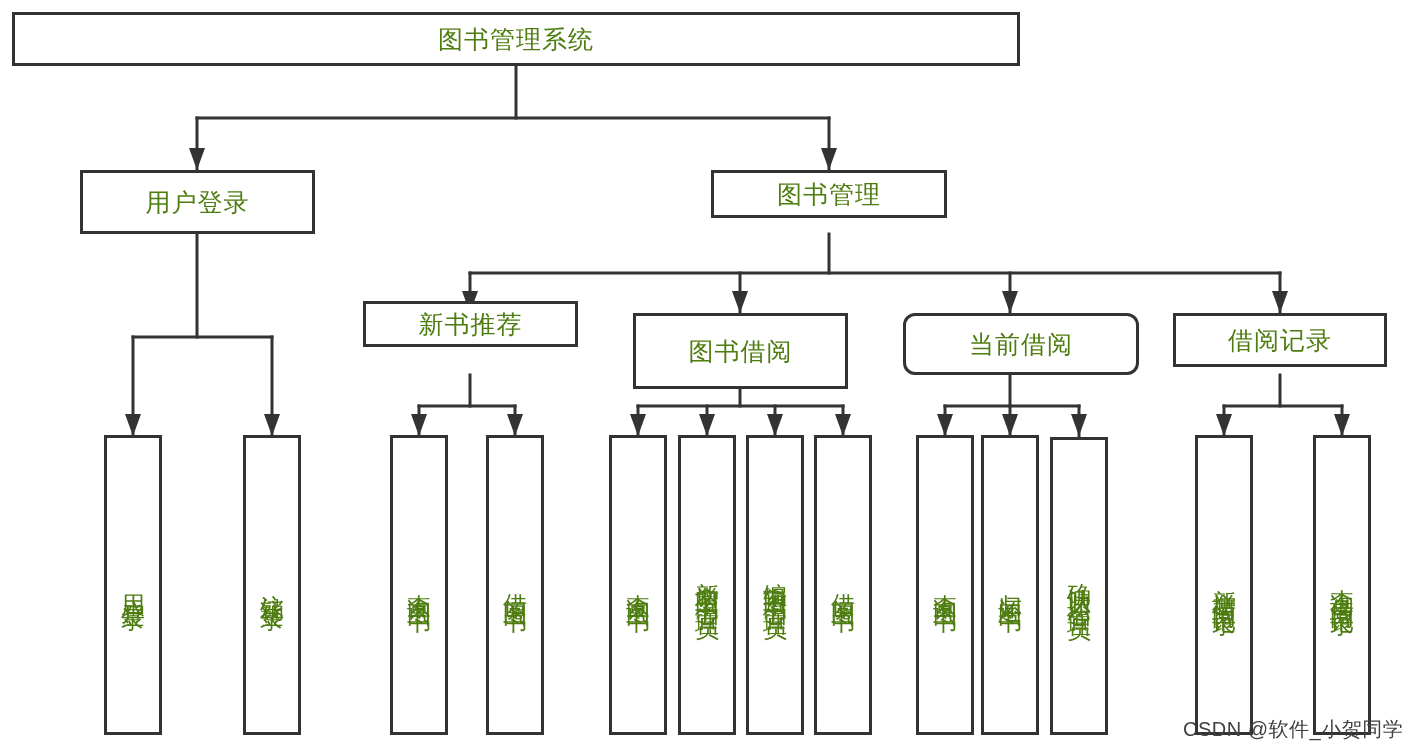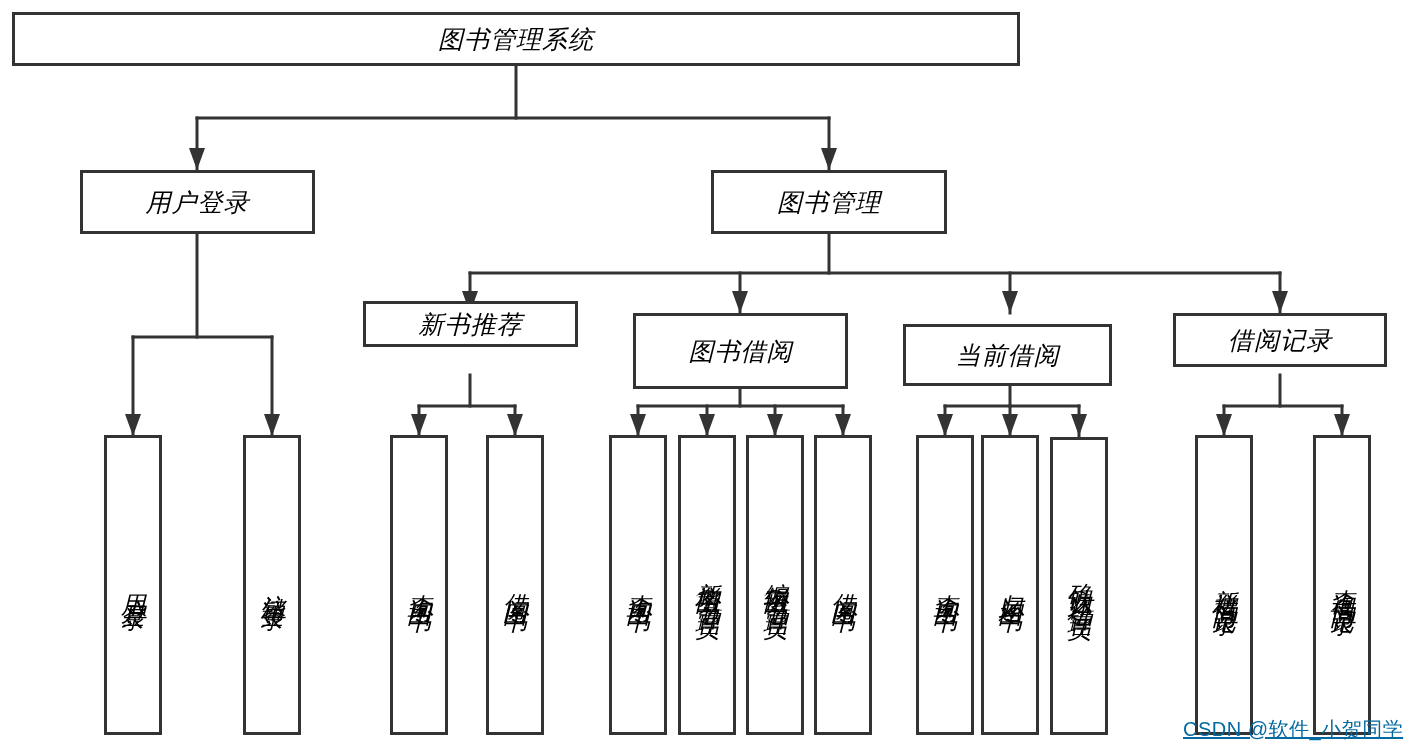--- a/index.html
+++ b/index.html
@@ -20,43 +20,41 @@
     pointer-events:none;
   }
   .box{
     position:absolute;
     box-sizing:border-box;
     background:#ffffff;
     border:3px solid #333333;
     display:flex;
     align-items:center;
     justify-content:center;
-    color:#000000;
+    color:#4d7c0f;
     font-size:25px;
     letter-spacing:1px;
     text-align:center;
     line-height:1.2;
     z-index:2;
-    font-style:italic;
   }
   .vbox{
     writing-mode:vertical-rl;
     text-orientation:mixed;
     font-size:24px;
     letter-spacing:5px;
     line-height:1;
   }
   .watermark{
     position:absolute;
     z-index:5;
-    color:#0369a1;
+    color:#404040;
     font-size:20px;
     letter-spacing:0.5px;
     white-space:nowrap;
-    text-decoration:underline;
   }
   path.ln{
     stroke:#333333;
     stroke-width:3;
     fill:none;
     stroke-linecap:square;
   }
 </style>
 </head>
 <body>
@@ -107,25 +105,25 @@
 
     <path class="ln" d="M1280,375 V406"></path>
     <path class="ln" d="M1224,406 H1342"></path>
     <path class="ln" d="M1224,406 V436" marker-end="url(#arrow)"></path>
     <path class="ln" d="M1342,406 V436" marker-end="url(#arrow)"></path>
   </svg>
 
   <div class="box" style="left:12px;top:12px;width:1008px;height:54px;">图书管理系统</div>
 
   <div class="box" style="left:80px;top:170px;width:235px;height:64px;">用户登录</div>
-  <div class="box" style="left:711px;top:170px;width:236px;height:64px;">图书管理</div>
+  <div class="box" style="left:711px;top:170px;width:236px;height:48px;">图书管理</div>
 
   <div class="box" style="left:363px;top:301px;width:215px;height:46px;">新书推荐</div>
   <div class="box" style="left:633px;top:313px;width:215px;height:76px;">图书借阅</div>
-  <div class="box" style="left:903px;top:324px;width:209px;height:62px;">当前借阅</div>
+  <div class="box" style="left:903px;top:313px;width:236px;height:62px;border-radius:12px;">当前借阅</div>
   <div class="box" style="left:1173px;top:313px;width:214px;height:54px;">借阅记录</div>
 
   <div class="box vbox" style="left:104px;top:435px;width:58px;height:300px;">用户登录</div>
   <div class="box vbox" style="left:243px;top:435px;width:58px;height:300px;">注销登录</div>
 
   <div class="box vbox" style="left:390px;top:435px;width:58px;height:300px;">查询图书</div>
   <div class="box vbox" style="left:486px;top:435px;width:58px;height:300px;">借阅图书</div>
 
   <div class="box vbox" style="left:609px;top:435px;width:58px;height:300px;">查询图书</div>
   <div class="box vbox" style="left:678px;top:435px;width:58px;height:300px;">新增图书（管理员）</div>

